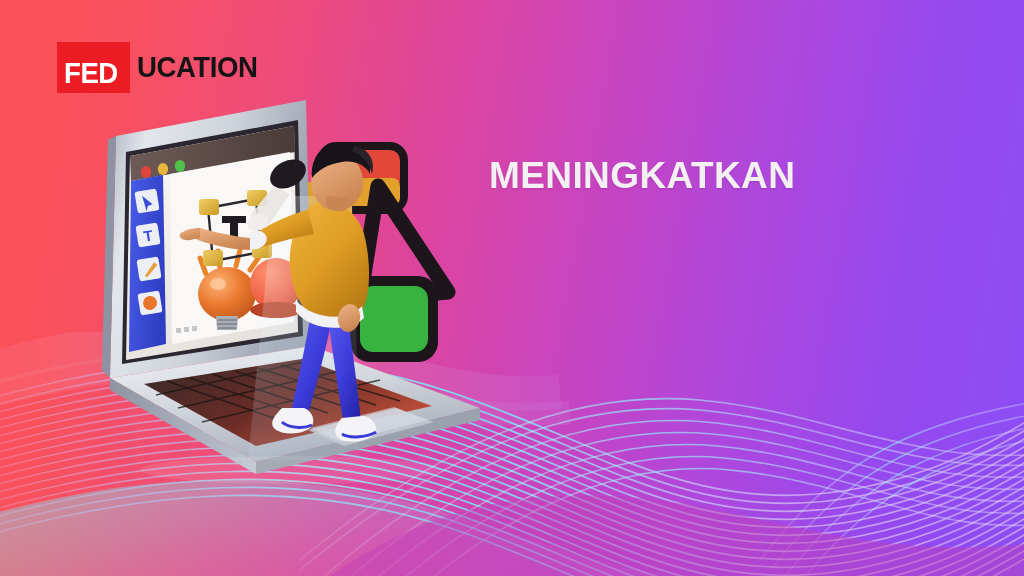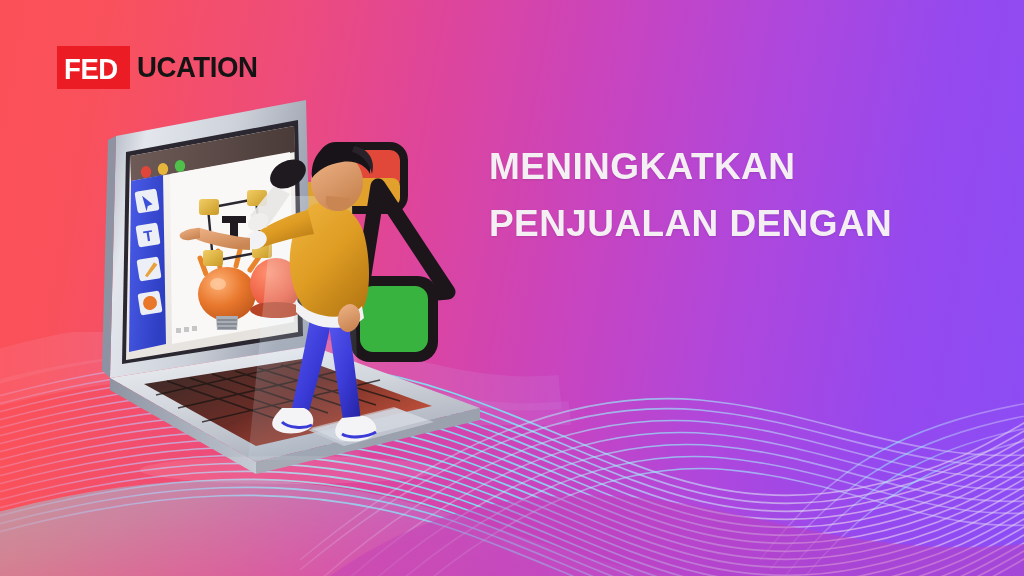--- a/index.html
+++ b/index.html
@@ -16,38 +16,38 @@
   
   #waves { position:absolute; inset:0; pointer-events:none; }
 
   
   #logo {
     position:absolute; left:57px; top:47px;
     display:flex; align-items:center; height:40px;
   }
   #logo-mark {
     background:#EB1C24;
-    padding:8px 7px 5px 7px;
+    padding:16px 7px 5px 7px;
     display:flex; align-items:center;
   }
   #logo-mark span {
     color:#FFFFFF; font-size:30px; font-weight:bold;
     letter-spacing:-0.5px; line-height:1; font-stretch:condensed;
     font-family:"Liberation Sans", sans-serif;
     transform:scaleX(0.92); transform-origin:left center;
   }
   #logo-rest {
     color:#141414; font-size:30px; font-weight:bold; line-height:1;
     letter-spacing:-0.5px; margin-left:7px;
     transform:scaleX(0.92); transform-origin:left center;
   }
 
   
   #headline {
-    position:absolute; left:489px; top:139px; width:480px;
+    position:absolute; left:489px; top:148px; width:480px;
     color:#F4EFF3;
     font-size:37px; font-weight:bold; line-height:1.53;
     letter-spacing:0.4px;
     text-transform:uppercase;
     font-family:"Liberation Sans", sans-serif;
     text-shadow:0 1px 2px rgba(80,20,90,.18);
   }
   #headline .hl-line { display:block; white-space:nowrap; }
 
   
@@ -142,21 +142,20 @@
 
   <div id="logo">
     <div id="logo-mark">
       <span>FED</span>
     </div>
     <div id="logo-rest">UCATION</div>
   </div>
 
   <div id="headline">
     <span class="hl-line">MENINGKATKAN</span>
-    <span class="hl-line">PENJUALAN DENGAN</span>
   </div>
 
   <svg id="illus" viewBox="0 0 440 420">
     <defs>
       <linearGradient id="lidMetal" x1="0" y1="0" x2="1" y2="0.3">
         <stop offset="0" stop-color="#A9AEBC"></stop>
         <stop offset="0.2" stop-color="#E3E6EC"></stop>
         <stop offset="0.6" stop-color="#CDD2DA"></stop>
         <stop offset="1" stop-color="#9AA0AE"></stop>
       </linearGradient>

